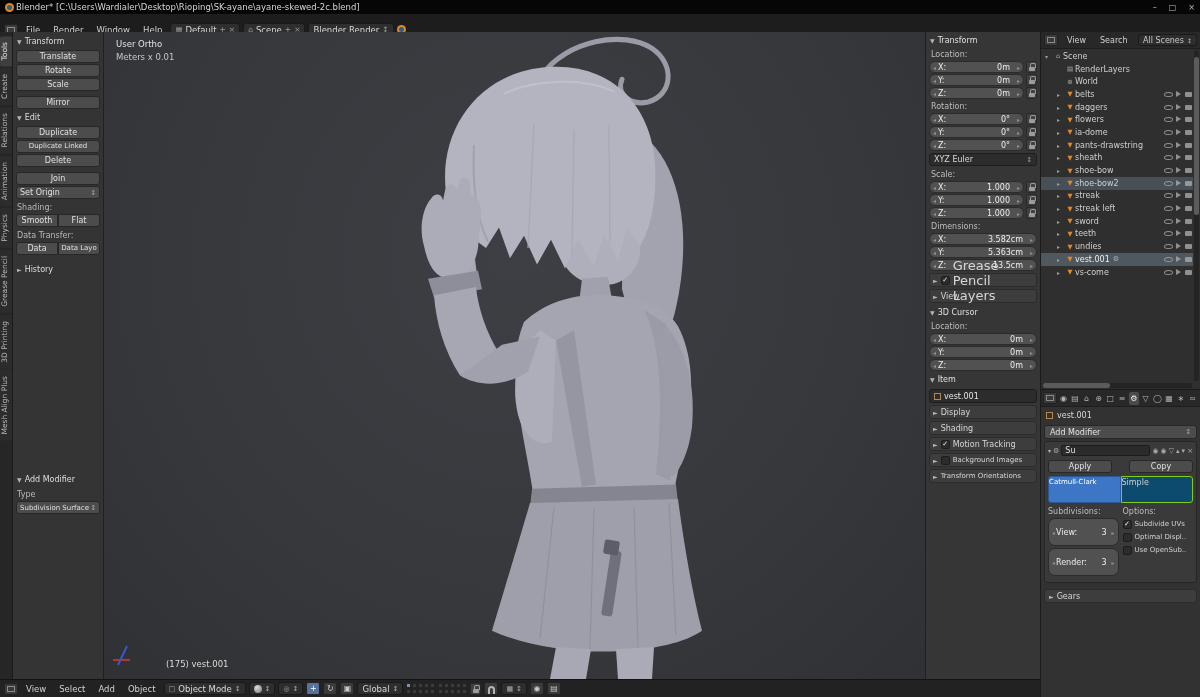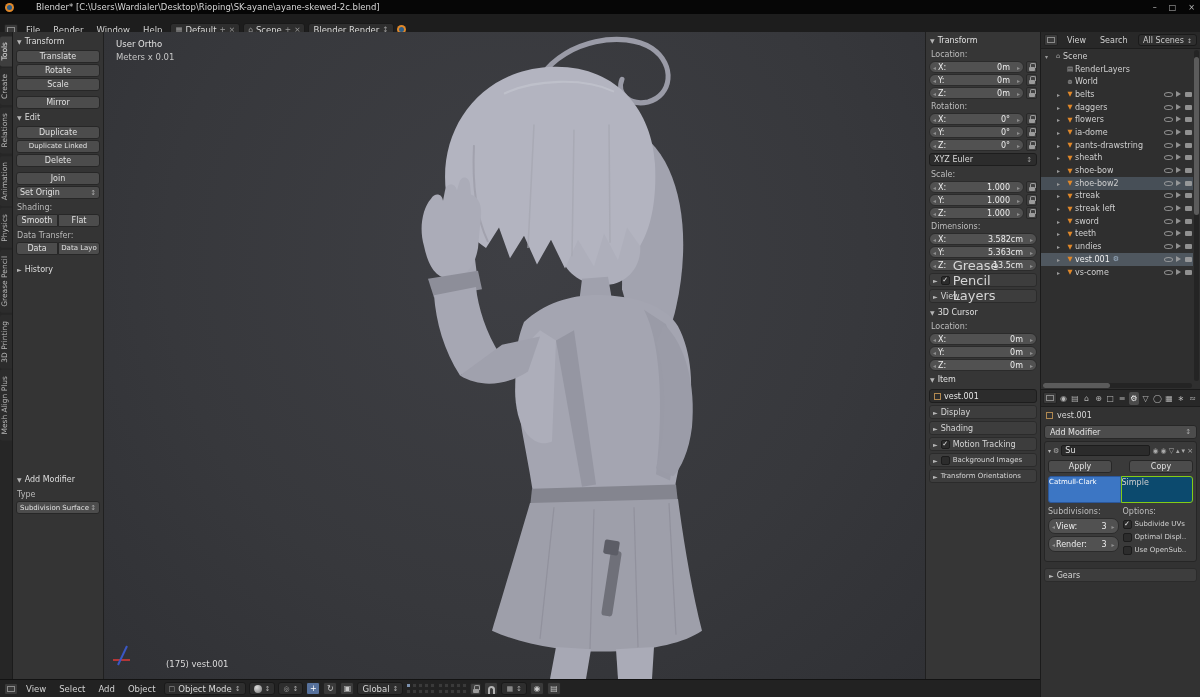--- a/index.html
+++ b/index.html
@@ -1,21 +1,21 @@
 <!DOCTYPE html>
 <html><head>
 <meta charset="utf-8">
 <style>
   *{margin:0;padding:0;box-sizing:border-box}
   html,body{width:1200px;height:697px;overflow:hidden}
   body{font-family:"DejaVu Sans","Liberation Sans",sans-serif;font-size:9px;color:#c9c9c9;background:#1a1a1a}
   .app{position:absolute;inset:0;width:1200px;height:697px;background:#242424}
 
   
-  .titlebar{position:absolute;left:0;top:0;right:0;height:14px;background:#060606;display:flex;align-items:center;gap:22px;padding:0 5px;font-size:8.5px;color:#d6d6d6}
+  .titlebar{position:absolute;left:0;top:0;right:0;height:14px;background:#060606;display:flex;align-items:center;gap:2px;padding:0 5px;font-size:8.5px;color:#d6d6d6}
   .blogo{width:9px;height:9px;border-radius:50%;background:#e0882a;flex:none;position:relative}
   .blogo::after{content:"";position:absolute;left:2px;top:2px;width:5px;height:5px;border-radius:50%;background:#2d5f8a}
   .winbtns{margin-left:auto;display:flex;gap:12px;color:#bdbdbd;font-size:8px}
   .winbtn{cursor:default}
 
   
   .infobar{position:absolute;left:0;top:14px;right:0;height:32px;background:#1d1d1d;border-bottom:1px solid #0e0e0e;display:flex;align-items:center;gap:3px;padding:0 4px;font-size:8.5px}
   .edicon{width:14px;height:12px;background:#3a3a3a;border:1px solid #222;border-radius:2px;flex:none;position:relative}
   .edicon::after{content:"";position:absolute;inset:2px;border:1px solid #8a8a8a}
   .menu{padding:1px 5px;color:#d2d2d2}
@@ -107,21 +107,21 @@
   .mini{font-size:7px;color:#a9a9a9}
   .mod-row{display:flex;gap:17px;margin-top:3px}
   .pbtn{flex:1;background:#4c4c4c;border:1px solid #272727;border-radius:3px;height:13px;line-height:11px;text-align:center;color:#e0e0e0}
   .toggle2{display:flex;margin-top:3px}
   .tbtn{flex:1;height:27px;line-height:11px;text-align:left;border:1px solid #84cc16;background:#2e2e2e;color:#cfcfcf}
   .tbtn.on{background:#3c76c4;color:#fff;border-color:#2b579a;border-radius:3px 0 0 3px}
   .tbtn.off{border-radius:0 3px 3px 0;background:#0c4a6e}
   .pr-cols{display:flex;gap:4px;margin-top:3px}
   .pr-col{flex:1}
   .pr-col .lab{color:#bdbdbd;margin:1px 0 2px}
-  .step{display:flex;align-items:center;background:#515151;border:1px solid #2b2b2b;border-radius:7px;height:16px;padding:0 2px;color:#ededed;margin:2px 0}
+  .step{display:flex;align-items:center;background:#515151;border:1px solid #2b2b2b;border-radius:7px;height:28px;padding:0 2px;color:#ededed;margin:2px 0}
   .step .v{margin-left:auto;margin-right:4px}
   .chk-row{display:flex;align-items:center;gap:3px;height:12px;margin:1px 0;color:#d2d2d2}
   .pr-gears{display:flex;align-items:center;gap:3px;color:#d6d6d6;background:#3d3d3d;border:1px solid #2b2b2b;border-radius:3px;height:14px;padding:0 4px;margin-top:6px}
 
   
   .bottombar{position:absolute;left:0;right:160px;bottom:0;height:18px;background:#222;border-top:1px solid #131313;display:flex;align-items:center;gap:3px;padding:0 4px;font-size:8.5px}
   .bb-pill{display:flex;align-items:center;gap:3px;background:#2e2e2e;border:1px solid #191919;border-radius:3px;height:13px;padding:0 4px;color:#d8d8d8}
   .bb-ico{width:14px;height:13px;background:#3a3a3a;border:1px solid #232323;border-radius:2px;display:flex;align-items:center;justify-content:center;color:#c9c9c9;font-size:8px}
   .bb-ico.on{background:#56719c;color:#fff}
   .sphere{width:8px;height:8px;border-radius:50%;background:radial-gradient(circle at 35% 30%, #ddd, #777)}

